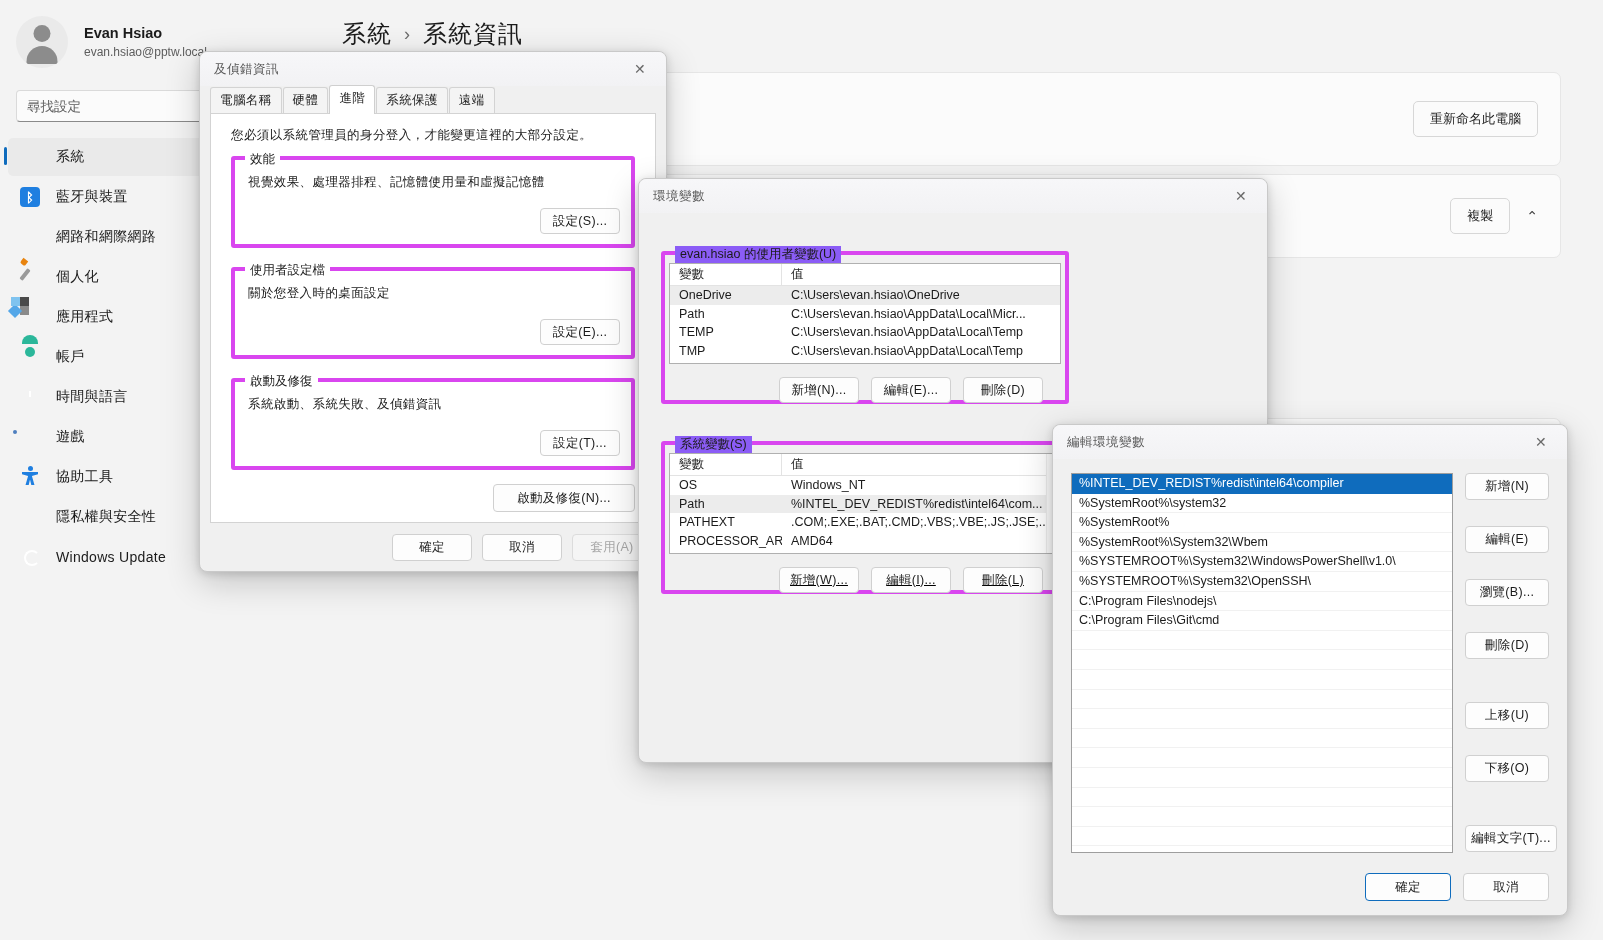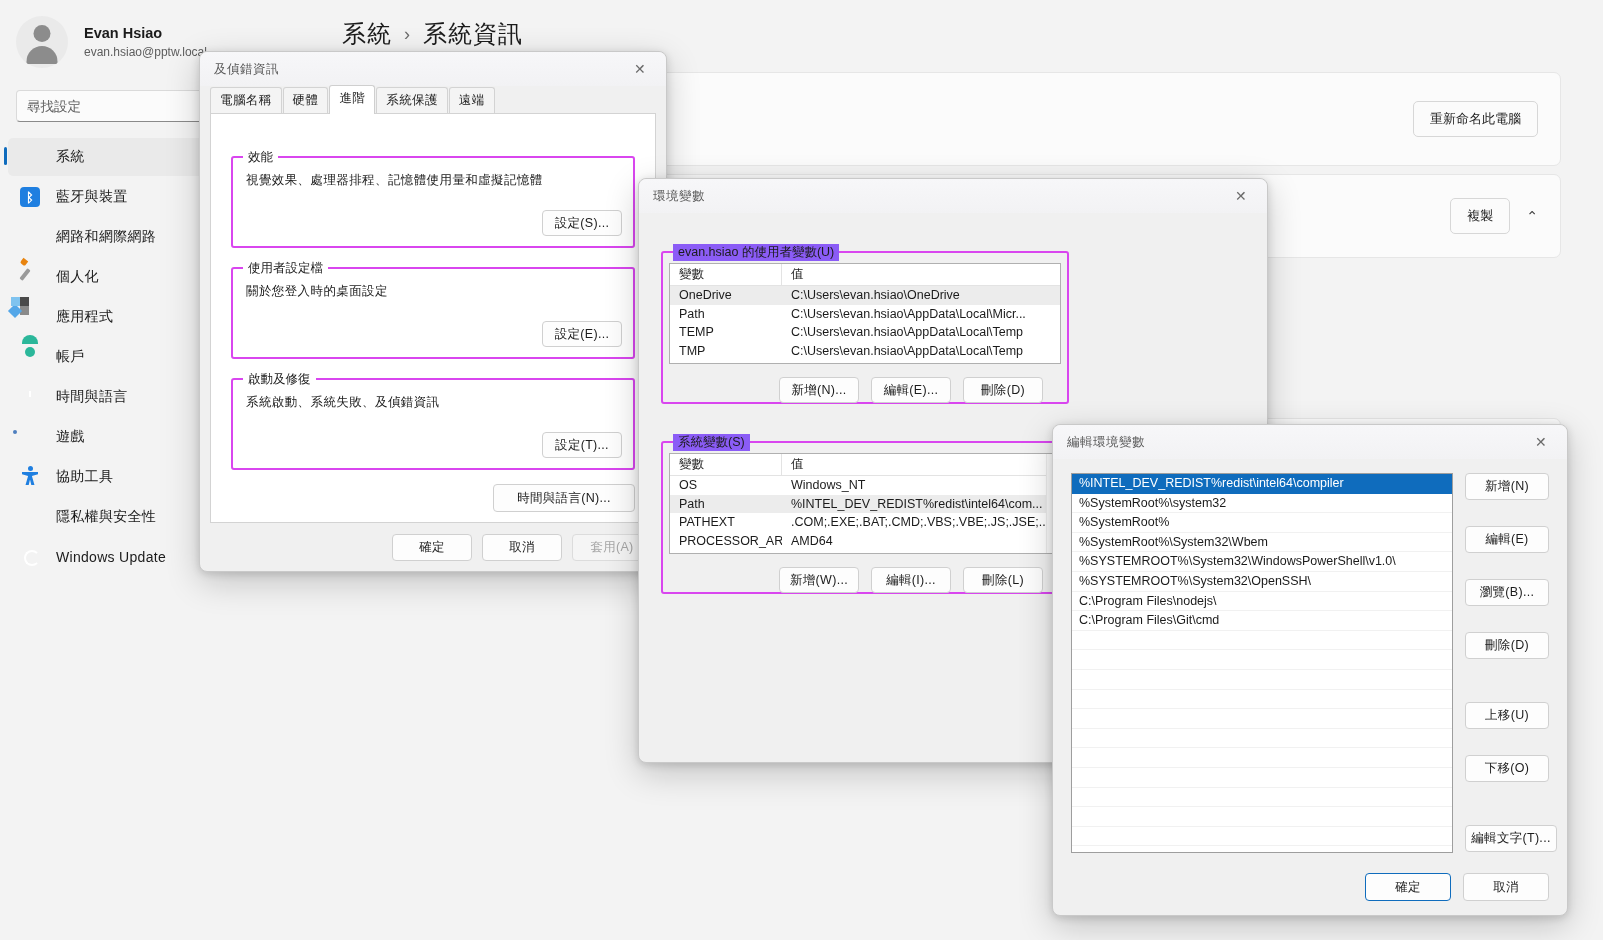--- a/index.html
+++ b/index.html
@@ -201,21 +201,21 @@
     padding: 0 10px;
     font-family: inherit;
     cursor: default;
     letter-spacing: .3px;
     white-space: nowrap;
   }
   .w32btn.disabled { color: #a6a6a6; background: #f5f5f5; border-color: #dcdcdc; }
   .w32btn.primary { border: 1.5px solid #0f6cbd; background: #fdfdfd; }
   .groupbox {
     position: absolute;
-    border: 2px solid #d946ef;
+    border: 4px solid #d946ef;
     border-radius: 3px;
   }
   .groupbox > .gb-label {
     position: absolute; top: -9px; left: 10px;
     background: #8b5cf6;
     padding: 0 5px;
     font-size: 12.5px;
     color: #1b1b1b;
   }
 
@@ -434,40 +434,41 @@
 
     <div class="tabstrip">
       <div class="tab">電腦名稱</div>
       <div class="tab">硬體</div>
       <div class="tab active">進階</div>
       <div class="tab">系統保護</div>
       <div class="tab">遠端</div>
     </div>
 
     <div class="tabpage">
+      <div class="hint">您必須以系統管理員的身分登入，才能變更這裡的大部分設定。</div>
 
       <div class="groupbox sp-gb" style="left:20px; top:42px; right:20px; height:92px;">
         <span class="gb-label">效能</span>
         <span class="gb-desc">視覺效果、處理器排程、記憶體使用量和虛擬記憶體</span>
         <button class="w32btn" style="position:absolute; right:11px; bottom:10px; width:80px;">設定(S)...</button>
       </div>
 
       <div class="groupbox sp-gb" style="left:20px; top:153px; right:20px; height:92px;">
         <span class="gb-label">使用者設定檔</span>
         <span class="gb-desc">關於您登入時的桌面設定</span>
         <button class="w32btn" style="position:absolute; right:11px; bottom:10px; width:80px;">設定(E)...</button>
       </div>
 
       <div class="groupbox sp-gb" style="left:20px; top:264px; right:20px; height:92px;">
         <span class="gb-label">啟動及修復</span>
         <span class="gb-desc">系統啟動、系統失敗、及偵錯資訊</span>
         <button class="w32btn" style="position:absolute; right:11px; bottom:10px; width:80px;">設定(T)...</button>
       </div>
 
-      <button class="w32btn" style="position:absolute; right:20px; top:370px; width:142px; height:28px;">時間與語言(N)...</button>
+      <button class="w32btn" style="position:absolute; right:20px; top:370px; width:142px; height:28px;">啟動及修復(N)...</button>
     </div>
 
     <div class="dlg-footer">
       <button class="w32btn">確定</button>
       <button class="w32btn">取消</button>
       <button class="w32btn disabled">套用(A)</button>
     </div>
   </div>
 
   <div class="dlg" id="envvars">
@@ -532,21 +533,21 @@
       </div>
       <div class="lv-row">
         <div class="c1">PROCESSOR_AR...</div>
         <div class="c2">AMD64</div>
       </div>
       <div class="lv-scroll">
         <div class="lv-thumb" style="top:26px; height:52px;"></div>
       </div>
     </div>
 
-    <div class="btnrow" style="left:140px; top:388px;">
+    <div class="btnrow" style="left:140px; top:388px;text-decoration:underline;">
       <button class="w32btn">新增(W)...</button>
       <button class="w32btn">編輯(I)...</button>
       <button class="w32btn">刪除(L)</button>
     </div>
 
     <div class="btnrow" style="right:22px; top:440px;">
       <button class="w32btn">確定</button>
       <button class="w32btn">取消</button>
     </div>
   </div>

